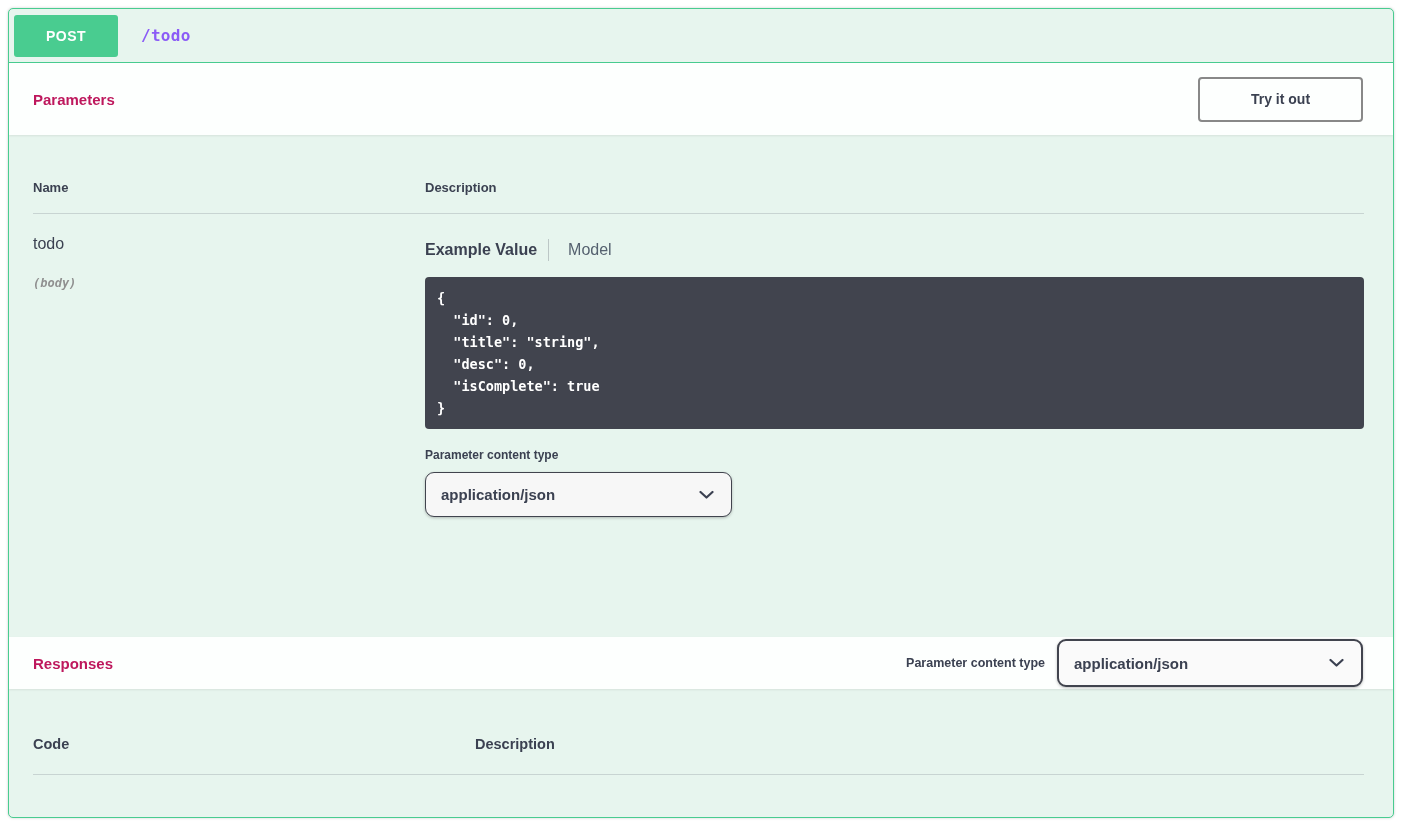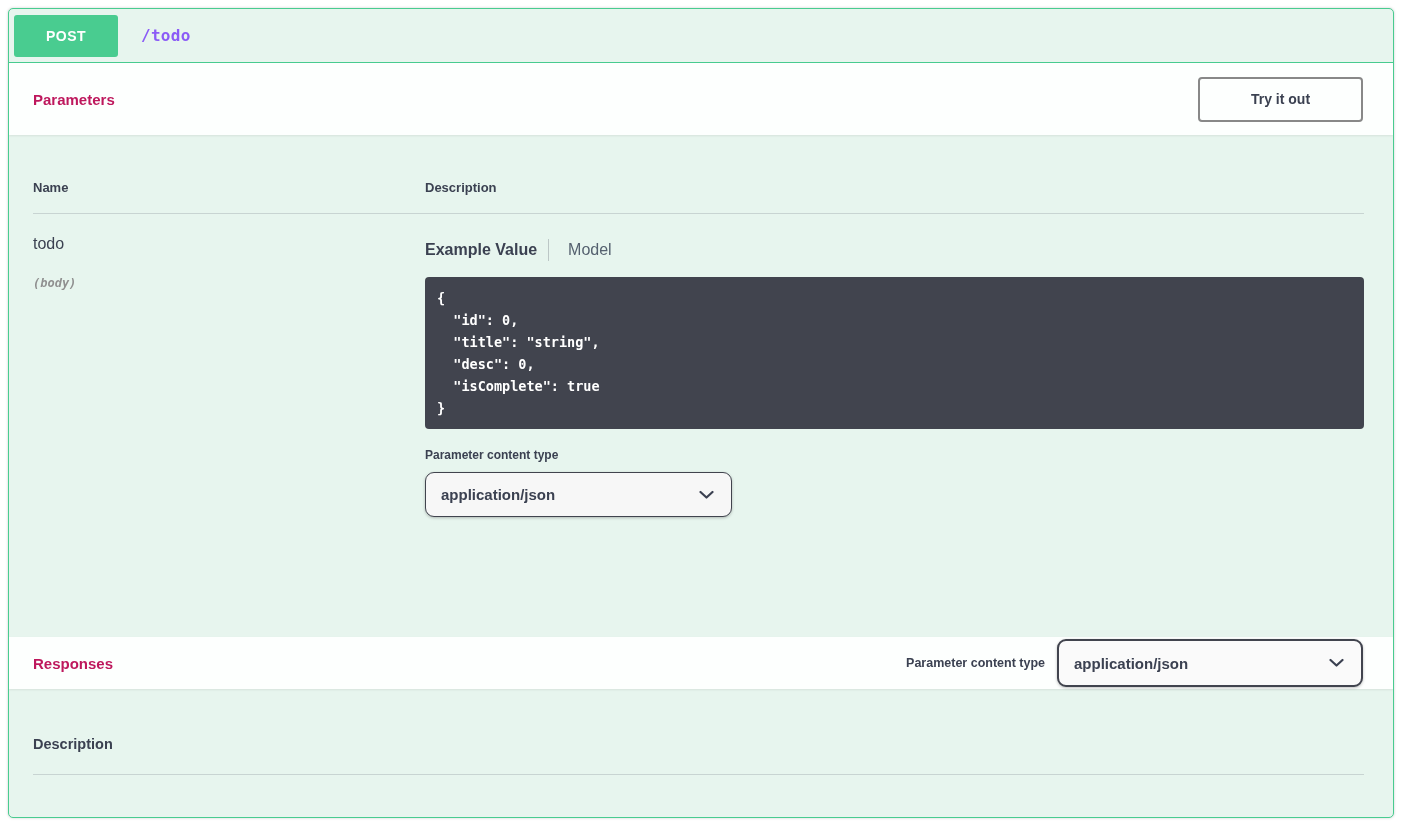--- a/index.html
+++ b/index.html
@@ -209,18 +209,19 @@
           <svg width="15" height="9" viewBox="0 0 15 9">
             <polyline points="1.5,1.5 7.5,7 13.5,1.5" fill="none" stroke="#3b4151" stroke-width="2.2" stroke-linecap="round" stroke-linejoin="round"></polyline>
           </svg>
         </span>
       </div>
     </div>
   </div>
 
   <div class="responses-body">
     <div class="table-head cols-resp">
+      <span class="col-label">Code</span>
       <span class="col-label">Description</span>
     </div>
     <div class="head-divider"></div>
   </div>
 
 </div>
 
 </body></html>

